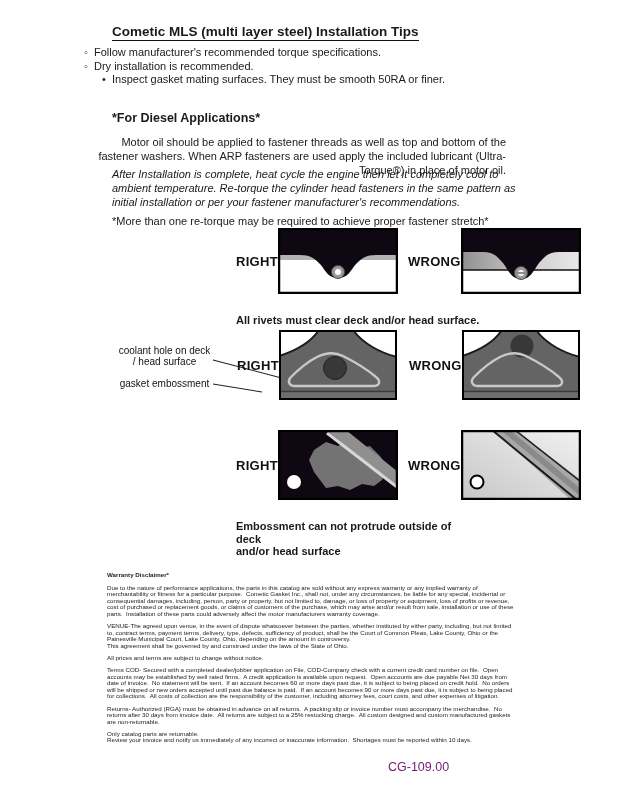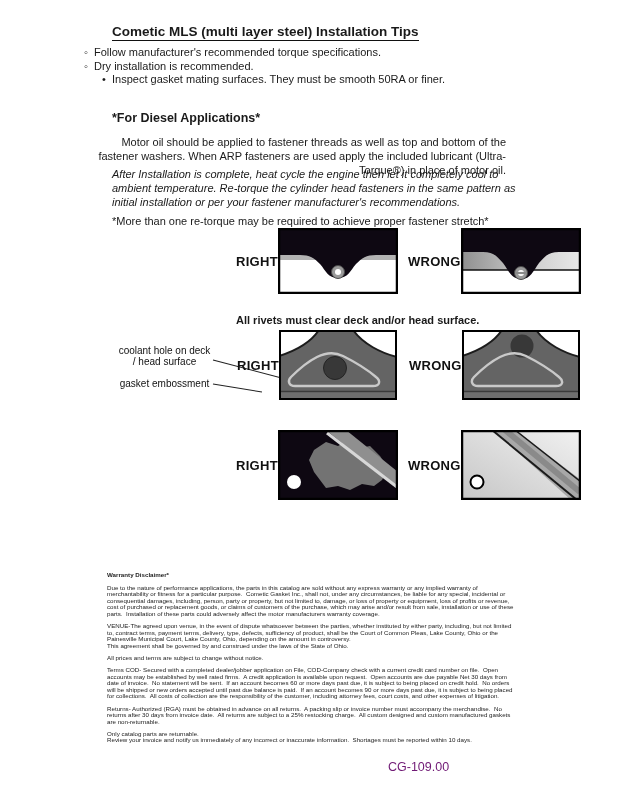--- a/index.html
+++ b/index.html
@@ -162,20 +162,22 @@
           <rect width="120" height="70" fill="url(#grad-bg3)"></rect>
           <path d="M32,0 L54,0 L120,50 L120,70 L110,70 Z" fill="#a8a8a8"></path>
           <line x1="44" y1="0" x2="119" y2="62" stroke="#8a8a8a" stroke-width="6"></line>
           <line x1="31" y1="0" x2="116" y2="70" stroke="#1a1a1a" stroke-width="2"></line>
           <line x1="54" y1="0" x2="120" y2="52" stroke="#1a1a1a" stroke-width="1.5"></line>
           <circle cx="16" cy="52" r="6.5" fill="#ffffff" stroke="#000000" stroke-width="2"></circle>
           <rect x="1" y="1" width="118" height="68" fill="none" stroke="#000000" stroke-width="2.5"></rect>
         </svg>
       </div>
     </div>
+    <div class="caption" style="width:230px;">Embossment can not protrude outside of deck
+and/or head surface</div>
   </div>
 
   <div class="abs disclaimer">
     <div class="dh">Warranty Disclaimer*</div>
     <p>Due to the nature of performance applications, the parts in this catalog are sold without any express warranty or any implied warranty of merchantability or fitness for a particular purpose.  Cometic Gasket Inc., shall not, under any circumstances, be liable for any special, incidental or consequential damages, including, person, party or property, but not limited to, damage, or loss of property or equipment, loss of profits or revenue, cost of purchased or replacement goods, or claims of customers of the purchase, which may arise and/or result from sale, installation or use of these parts.  Installation of these parts could adversely affect the motor manufacturers warranty coverage.</p>
     <p class="tight">VENUE-The agreed upon venue, in the event of dispute whatsoever between the parties, whether instituted by either party, including, but not limited to, contract terms, payment terms, delivery, type, defects, sufficiency of product, shall be the Court of Common Pleas, Lake County, Ohio or the Painesville Municipal Court, Lake County, Ohio, depending on the amount in controversy.</p>
     <p>This agreement shall be governed by and construed under the laws of the State of Ohio.</p>
     <p>All prices and terms are subject to change without notice.</p>
     <p>Terms COD- Secured with a completed dealer/jobber application on File, COD-Company check with a current credit card number on file.  Open accounts may be established by well rated firms.  A credit application is available upon request.  Open accounts are due payable Net 30 days from date of invoice.  No statement will be sent.  If an account becomes 60 or more days past due, it is subject to being placed on credit hold.  No orders will be shipped or new orders accepted until past due balance is paid.  If an account becomes 90 or more days past due, it is subject to being placed for collections.  All costs of collection are the responsibility of the customer, including attorney fees, court costs, and other expenses of litigation.</p>
     <p>Returns- Authorized (RGA) must be obtained in advance on all returns.  A packing slip or invoice number must accompany the merchandise.  No returns after 30 days from invoice date.  All returns are subject to a 25% restocking charge.  All custom designed and custom manufactured gaskets are non-returnable.</p>

